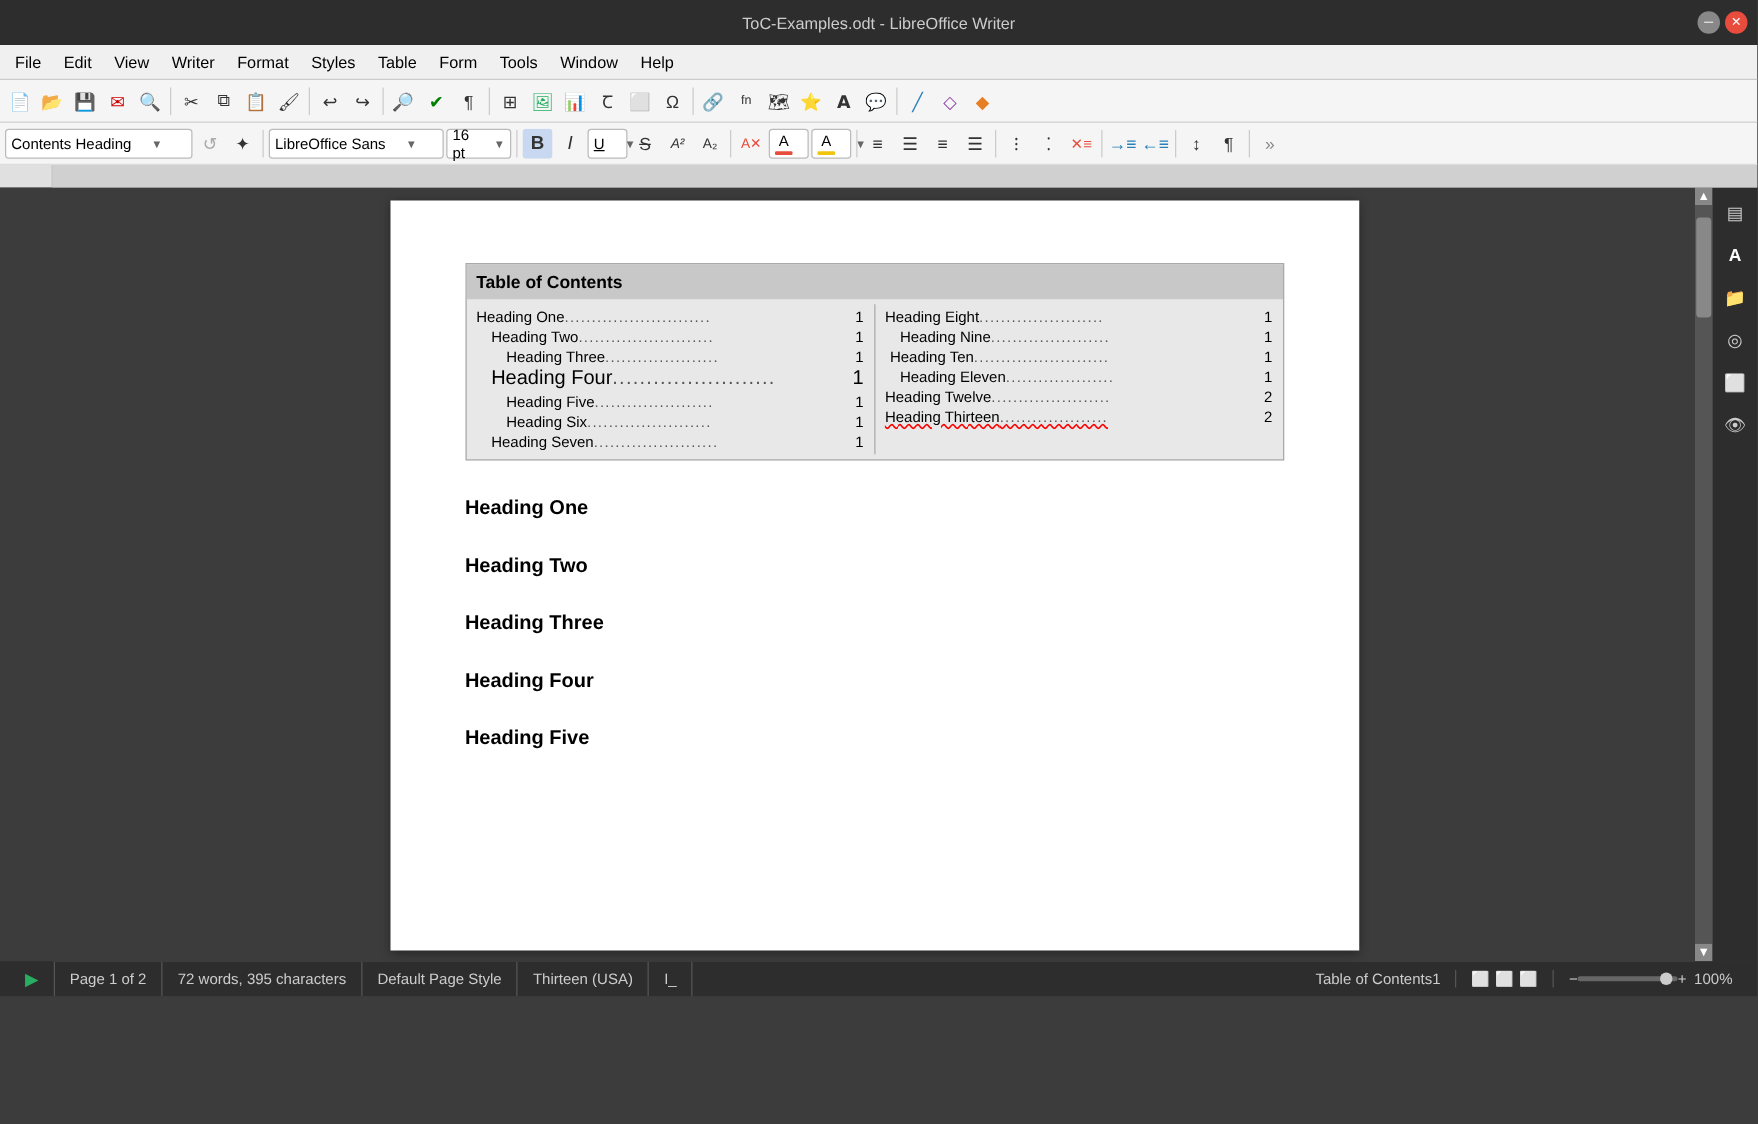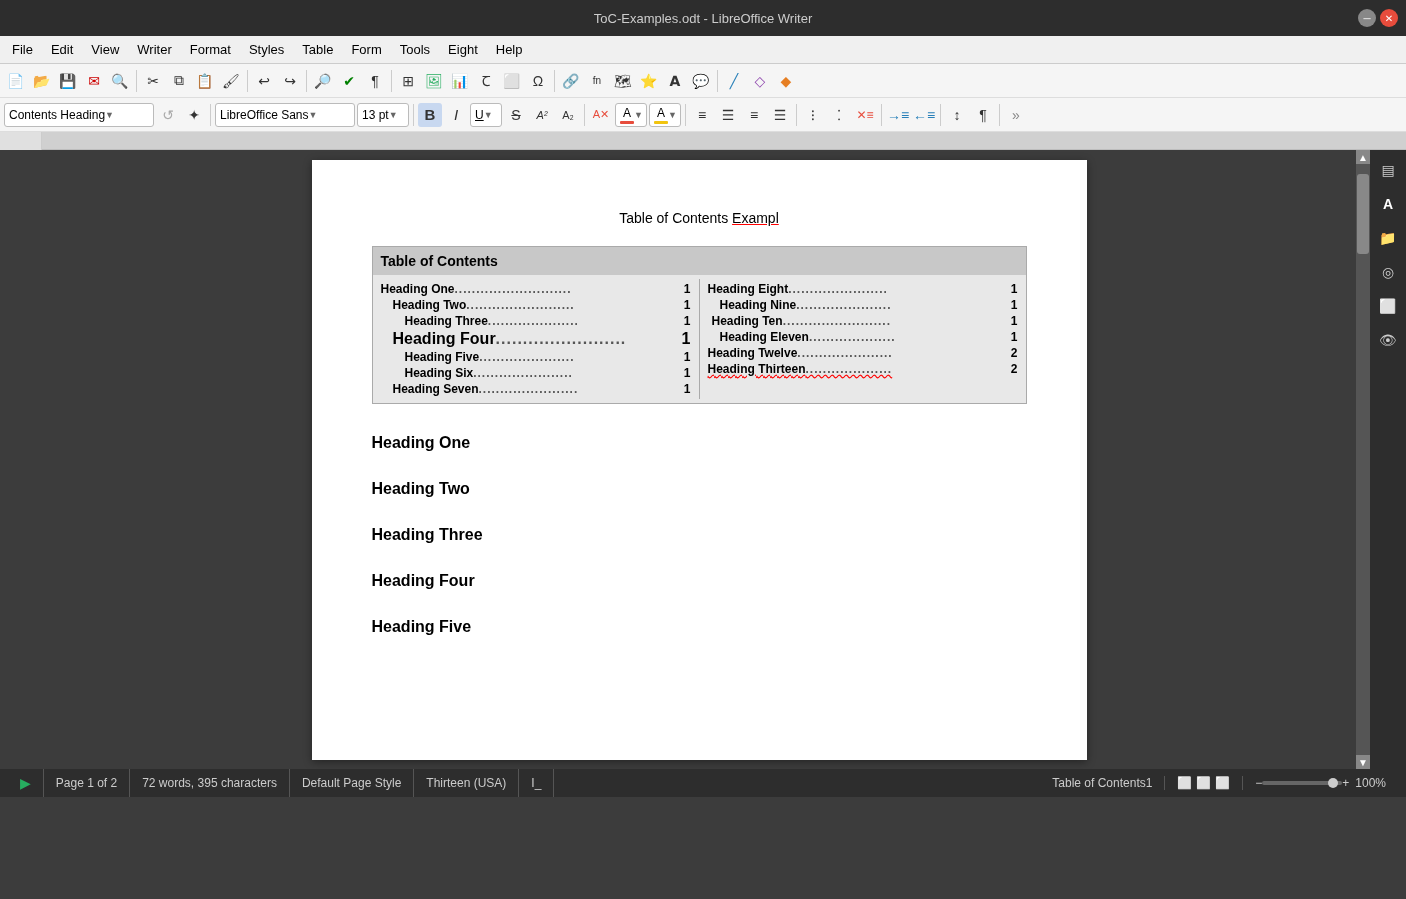--- a/index.html
+++ b/index.html
@@ -93,21 +93,21 @@
     .tb-dropdown {
       height: 24px;
       border: 1px solid #bbb;
       background: #fff;
       border-radius: 3px;
       padding: 0 4px;
       font-size: 12px;
       cursor: pointer;
       display: flex;
       align-items: center;
-      gap: 0;
+      gap: 16px;
     }
     .tb-dropdown-arrow { font-size: 9px; color: #666; }
 
     
     #style-dropdown { width: 150px; }
     #font-dropdown { width: 140px; }
     #size-dropdown { width: 52px; }
 
     
     .tb-btn-bold { font-weight: bold; font-size: 15px; }
@@ -268,21 +268,20 @@
     .toc-col {
       flex: 1;
       padding: 2px 8px;
     }
     .toc-entry {
       font-size: 12px;
       padding: 1px 0;
       display: flex;
       justify-content: space-between;
       white-space: nowrap;
-      font-weight: bold;
     }
 
     
     .doc-heading {
       font-size: 16px;
       font-weight: bold;
       margin: 28px 0 10px 0;
       font-family: 'Liberation Sans', Arial, sans-serif;
     }
 
@@ -332,21 +331,21 @@
 
 <div class="menu-item">File</div>
     <div class="menu-item">Edit</div>
     <div class="menu-item">View</div>
     <div class="menu-item">Writer</div>
     <div class="menu-item">Format</div>
     <div class="menu-item">Styles</div>
     <div class="menu-item">Table</div>
     <div class="menu-item">Form</div>
     <div class="menu-item">Tools</div>
-    <div class="menu-item">Eight</div>
+    <div class="menu-item">Window</div>
     <div class="menu-item">Help</div>
   </div>
 
 <div id="toolbar1">
 
   <button class="tb-btn">📄</button>
   <button class="tb-btn">📂</button>
   <button class="tb-btn">💾</button>
   <button class="tb-btn" style="color:#c00;">✉</button>
   <button class="tb-btn">🔍</button>
@@ -391,21 +390,21 @@
   <button class="tb-btn" style="color:#aaa;">↺</button>
   <button class="tb-btn">✦</button>
   <div class="tb-separator"></div>
 
   <div class="tb-dropdown" id="font-dropdown">
     <span>LibreOffice Sans</span>
     <span class="tb-dropdown-arrow">▼</span>
   </div>
 
   <div class="tb-dropdown" id="size-dropdown">
-    <span>13 pt</span>
+    <span>16 pt</span>
     <span class="tb-dropdown-arrow">▼</span>
   </div>
   <div class="tb-separator"></div>
   <button class="tb-btn tb-btn-bold" style="background:#c8d8f0;">B</button>
   <button class="tb-btn tb-btn-italic">I</button>
   <div class="tb-dropdown" style="width:32px;">
     <span style="text-decoration:underline;">U</span>
     <span class="tb-dropdown-arrow">▼</span>
   </div>
   <button class="tb-btn" style="text-decoration:line-through;">S</button>
@@ -457,23 +456,20 @@
   </div>
 </div>
 
 <div id="main-area" style="height: 619px;">
 
   <div id="left-margin"></div>
 
   <div id="doc-scroll">
     <div id="doc-page">
 
-      <div class="doc-title">
-        Table of Contents <span class="underline-word">Exampl</span>
-      </div>
 
       <div class="toc-box">
         <div class="toc-header">Table of Contents</div>
         <div class="toc-content">
 
           <div class="toc-col">
 
           <div class="toc-entry" style="padding-left: 0px; font-size: 12px;">
                 <span style="flex:1;">Heading One<span style="letter-spacing:1px; color:#555;">...........................</span></span>
                 <span>1</span>

